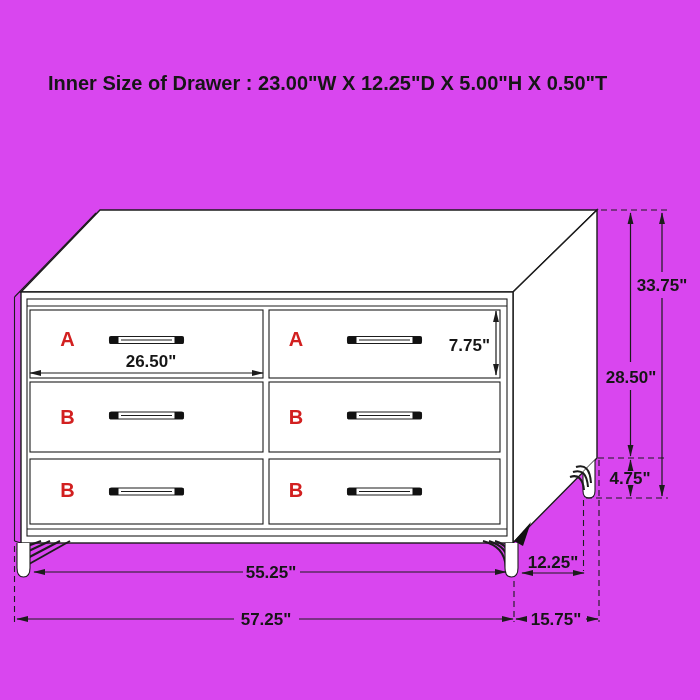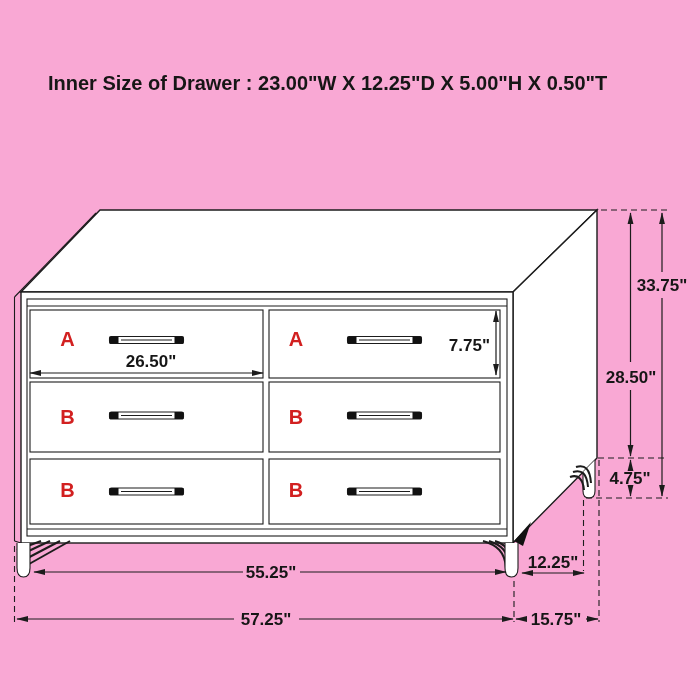--- a/index.html
+++ b/index.html
@@ -1,16 +1,16 @@
 <!DOCTYPE html>
 <html><head>
 <meta charset="utf-8">
 <style>
   html,body{margin:0;padding:0;background:#ffffff;}
-  .stage{width:700px;height:700px;position:relative;background:#f9a8d4;overflow:hidden;}
+  .stage{width:700px;height:700px;position:relative;background:#d946ef;overflow:hidden;}
   svg{display:block;}
   .fw{fill:#ffffff;stroke:#1c1c1c;stroke-width:1.4;stroke-linejoin:miter;}
   .ln{stroke:#1c1c1c;stroke-width:1.3;fill:none;stroke-linecap:butt;}
   .thin{stroke-width:1.1;}
   .thick{stroke-width:2;}
   .dash{stroke:#1c1c1c;stroke-width:1.1;fill:none;stroke-dasharray:6 4;}
   .dim{stroke:#1c1c1c;stroke-width:1.2;fill:none;}
   .dimtext{font:bold 17px "Liberation Sans", sans-serif;fill:#161616;}
   .mid{text-anchor:middle;}
   .end{text-anchor:end;}

